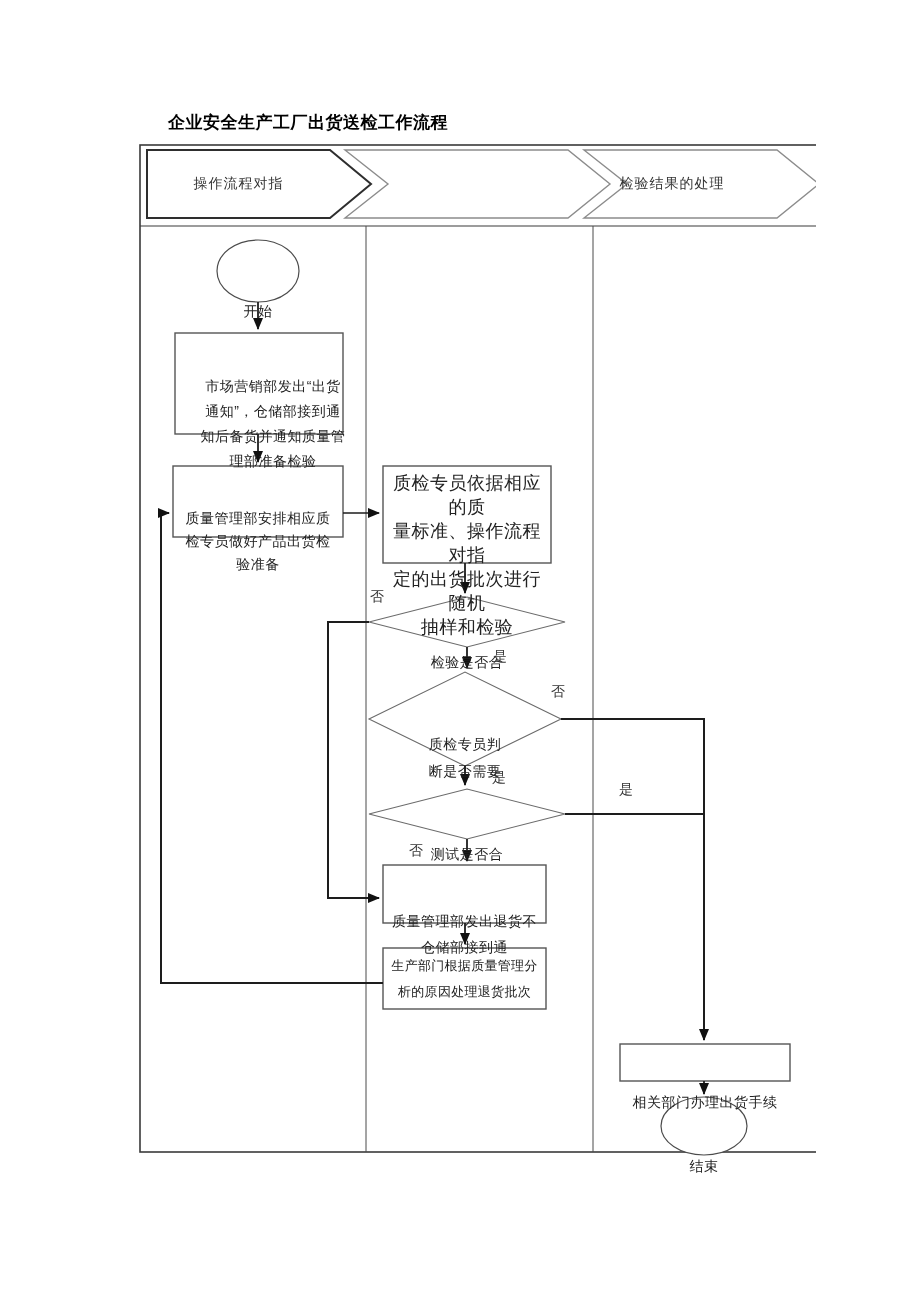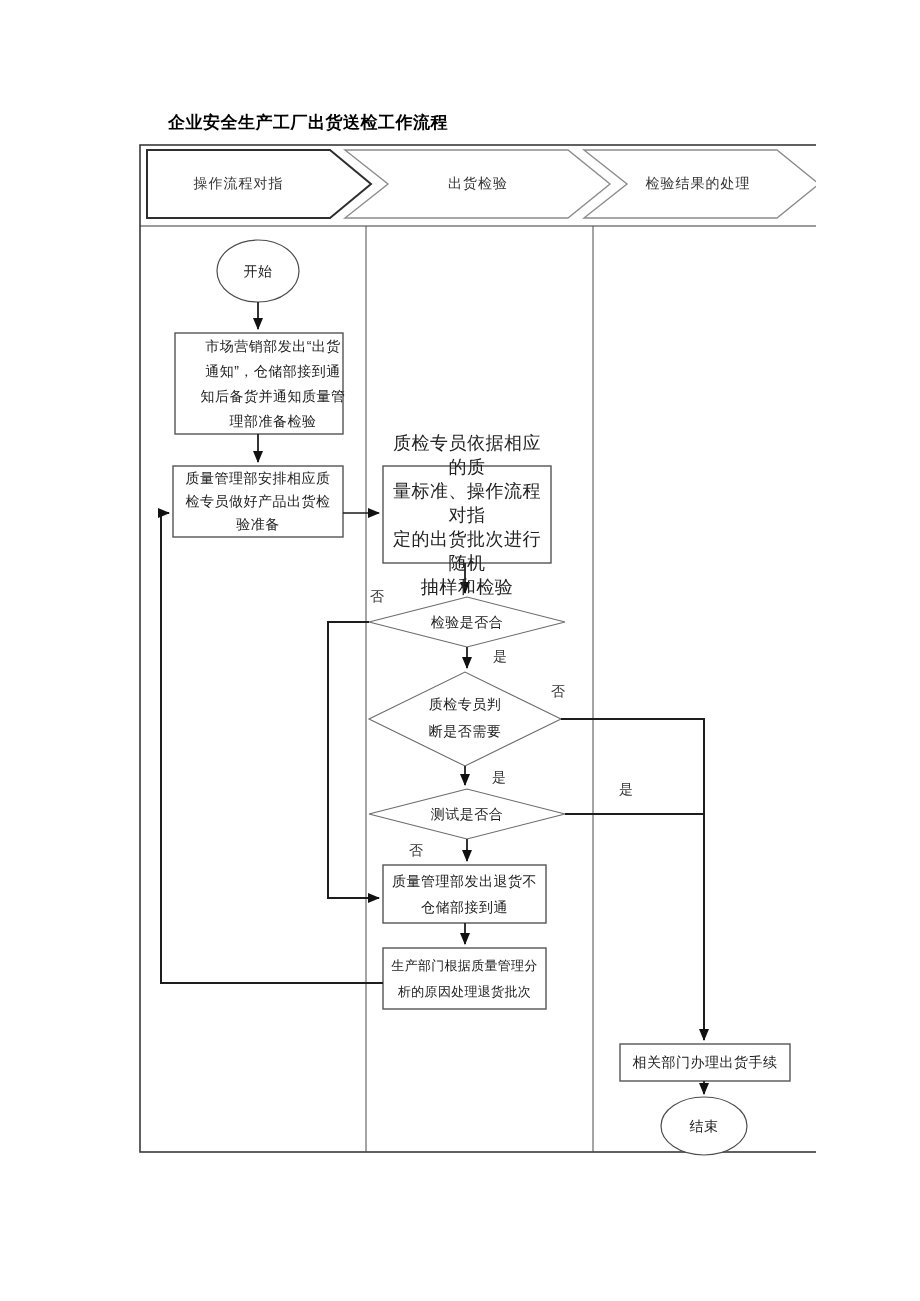--- a/index.html
+++ b/index.html
@@ -26,21 +26,21 @@
     position: absolute;
     left: 168px;
     top: 111px;
     font-size: 17px;
     font-weight: bold;
     letter-spacing: 0.5px;
     color: #000;
     white-space: nowrap;
   }
   .lane-label { font-size: 14px; letter-spacing: 1px; color: #333; }
-  .node-text  { font-size: 14px; letter-spacing: 0.5px; line-height: 25px; }
+  .node-text  { font-size: 14px; letter-spacing: 0.5px; line-height: 25px; margin-top: 40px; }
   .node-sm    { font-size: 13px; letter-spacing: 0.3px; line-height: 26px; }
   .branch-label { font-size: 14px; color: #333; }
 </style>
 </head>
 <body>
 
 <div class="canvas">
 
   <svg class="diagram-svg" width="920" height="1301" viewBox="0 0 920 1301">
     <defs>
@@ -81,22 +81,21 @@
     <line x1="704" y1="1081" x2="704" y2="1094" stroke="#1d1d1d" stroke-width="1.8" marker-end="url(#arrow)"></line>
     <polyline points="369,622 328,622 328,898 379,898" fill="none" stroke="#1d1d1d" stroke-width="2" marker-end="url(#arrow)"></polyline>
     <polyline points="561,719 704,719 704,1040" fill="none" stroke="#1d1d1d" stroke-width="2" marker-end="url(#arrow)"></polyline>
     <line x1="565" y1="814" x2="704" y2="814" stroke="#1d1d1d" stroke-width="2"></line>
     <polyline points="383,983 161,983 161,513 169,513" fill="none" stroke="#1d1d1d" stroke-width="2" marker-end="url(#arrow)"></polyline>
   </svg>
 
   <div class="doc-title">企业安全生产工厂出货送检工作流程</div>
 
   <div class="txt lane-label" style="left:147px; top:150px; width:183px; height:68px;">操作流程对指</div>
-  <div class="txt lane-label" style="left:388px; top:150px; width:180px; height:68px;">出货检验</div>
-  <div class="txt lane-label" style="left:623px; top:150px; width:150px; height:68px;">检验结果的处理</div>
+  <div class="txt lane-label" style="left:597px; top:150px; width:150px; height:68px;">检验结果的处理</div>
 
   <div class="txt node-text" style="left:218px; top:255px; width:80px; height:32px;">开始</div>
   <div class="txt node-text" style="left:192px; top:336px; width:162px; height:95px;">市场营销部发出“出货
 通知”，仓储部接到通
 知后备货并通知质量管
 理部准备检验</div>
   <div class="txt node-text" style="left:176px; top:469px; width:164px; height:65px; line-height:23px;">质量管理部安排相应质
 检专员做好产品出货检
 验准备</div>
   <div class="txt node-text" style="left:386px; top:469px; width:162px; height:91px; line-height:24px; font-size:18px;">质检专员依据相应的质

